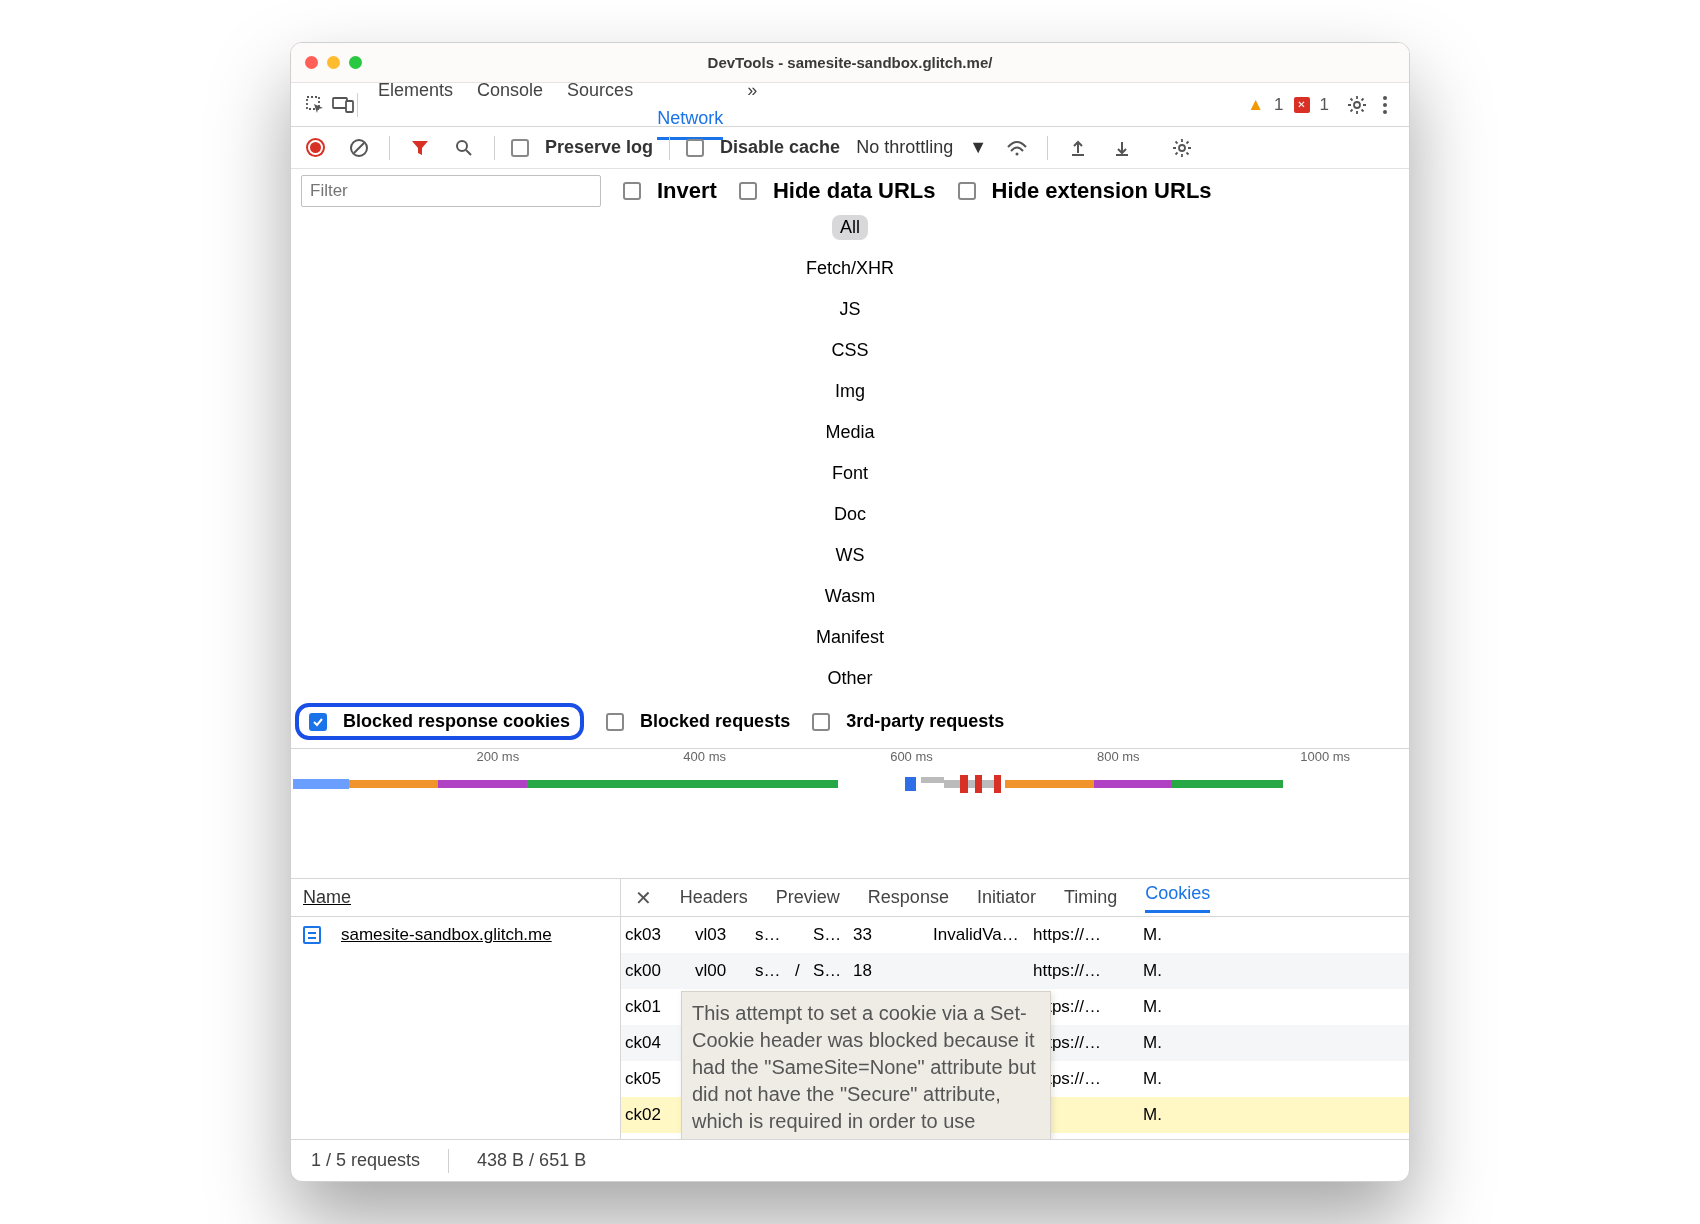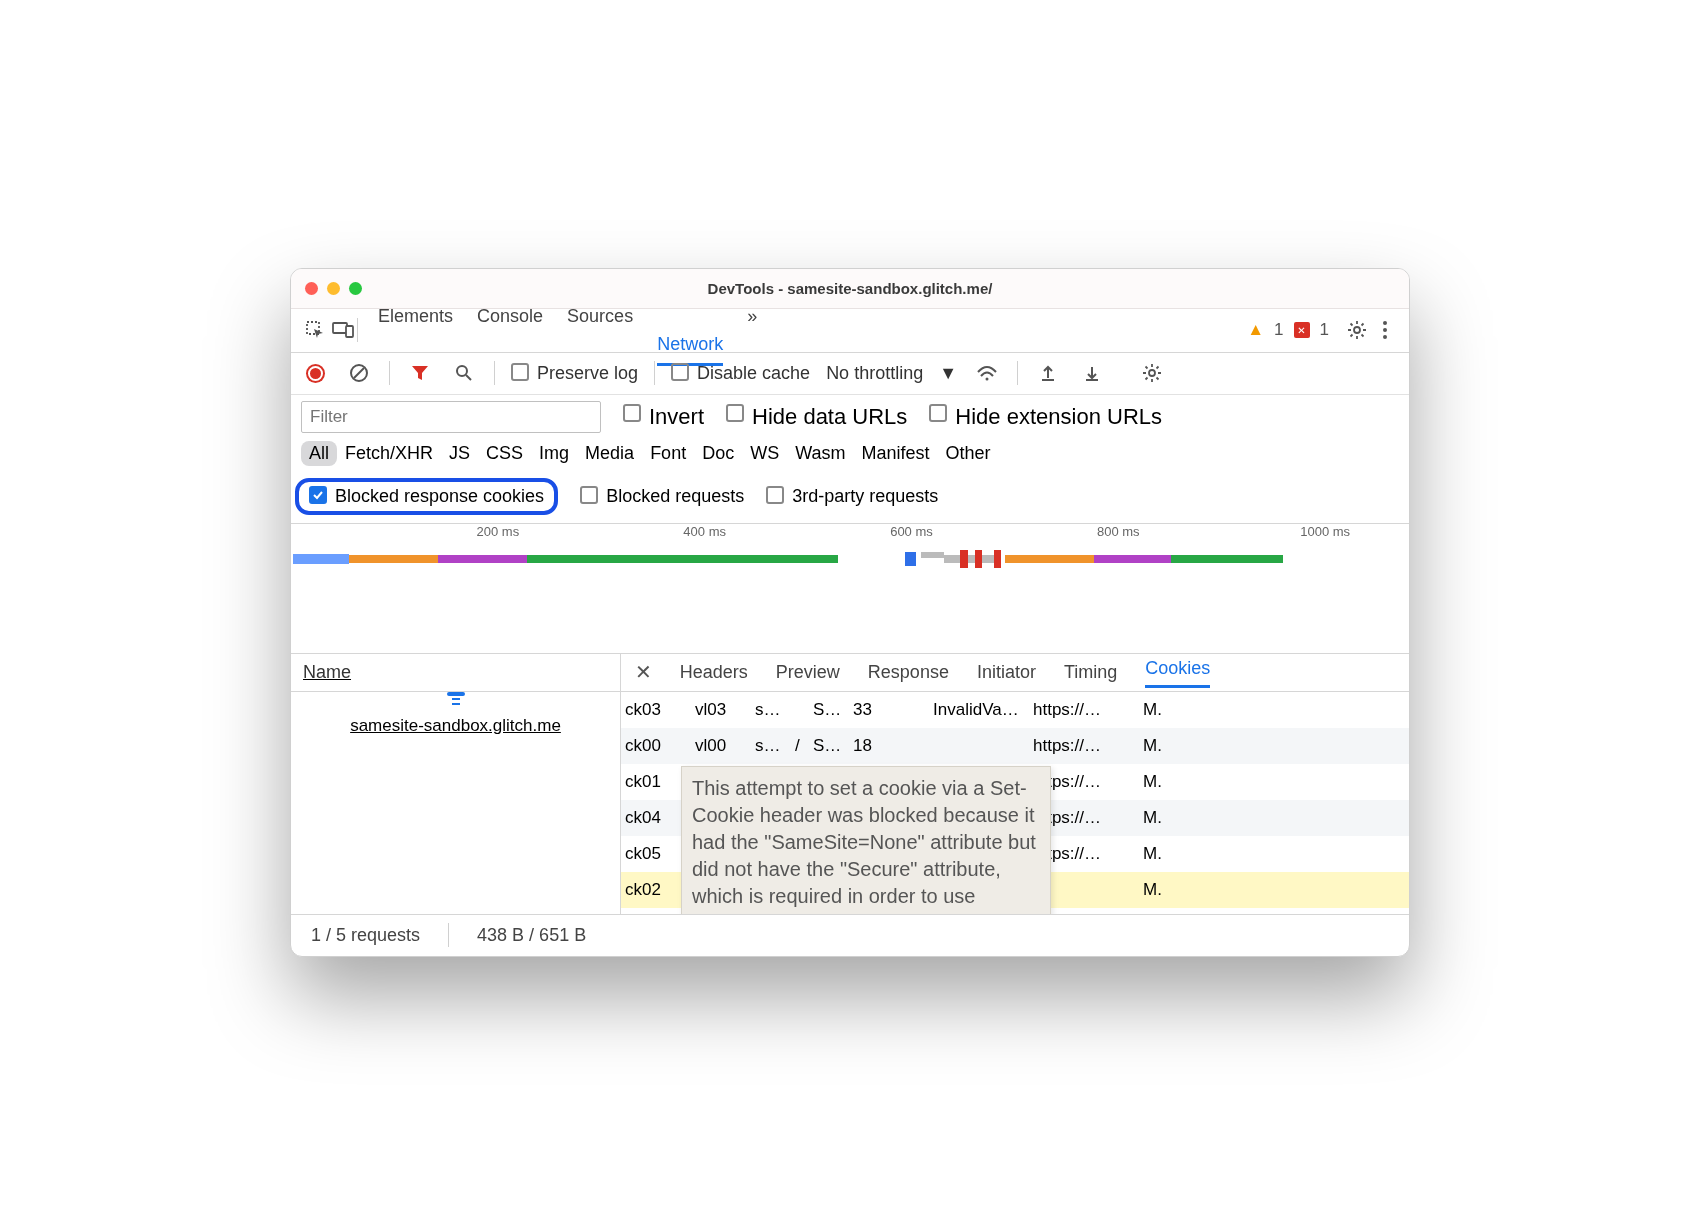--- a/index.html
+++ b/index.html
@@ -41,48 +41,48 @@
   .err-ic{width:16px;height:16px;background:#d93025;color:#fff;font-size:10px;display:inline-flex;align-items:center;justify-content:center;border-radius:2px;}
 
   
   .row2 { display:flex; align-items:center; height:42px; padding:0 10px; gap:16px; border-bottom:1px solid #e2e2e2; font-size:18px; color:#333;}
   .sep{width:1px;height:24px;background:#d0d0d0;}
   .rec{width:15px;height:15px;border-radius:50%;background:#d93025;border:2px solid #fff;box-shadow:0 0 0 2px #d93025;}
   .funnel{color:#d93025;}
 
   .checkbox{width:18px;height:18px;border:2px solid #888;border-radius:3px;display:inline-flex;align-items:center;justify-content:center;flex-shrink:0;}
   .checkbox.checked{background:#1a73e8;border-color:#1a73e8;color:#fff;}
-  label.ck{display:flex;gap:8px;cursor:pointer;}
+  label.ck{display:flex;align-items:center;gap:16px;cursor:pointer;font-weight:bold;}
 
   
   .row3{padding:6px 10px 4px; border-bottom:none;}
   .filter-input{width:300px;height:32px;border:1px solid #c0c0c0;border-radius:2px;padding:0 8px;font-size:17px;color:#888;}
 
   
-  .row4{display:flex;gap:0;padding:4px 10px 8px;font-size:18px;border-bottom:none;align-items:center;flex-wrap:wrap;}
+  .row4{display:flex;gap:16px;padding:4px 10px 8px;font-size:18px;border-bottom:none;align-items:center;flex-wrap:wrap;flex-direction:column;}
   .pill{padding:2px 8px;border-radius:8px;}
   .pill.active{background:#d8d8da;}
 
   
   .row5{display:flex;gap:22px;padding:4px 10px 8px;font-size:18px;align-items:center;border-bottom:1px solid #d6d6d6;}
   .highlight{border:4px solid #194fe6;border-radius:14px;padding:4px 10px;margin-left:-6px;}
   .highlight .checkbox.checked{background:#1a73e8;border-color:#1a73e8;}
 
   
   .timeline{height:130px;border-bottom:1px solid #d6d6d6;position:relative;font-size:14px;color:#666;overflow:hidden;}
   .ticks{position:absolute;inset:0 0 auto 0;height:18px;}
   .tick{position:absolute;top:0;font-size:13px;transform:translateX(-50%);}
   .bars{position:absolute;left:2px;right:4px;top:24px;height:20px;}
   .seg{position:absolute;top:7px;height:8px;}
 
   
   .splitpane{display:flex;height:260px;font-size:17px;}
   .leftcol{flex:0 0 330px;border-right:1px solid #d6d6d6;display:flex;flex-direction:column;text-decoration:underline;}
   .colhead{height:38px;display:flex;align-items:center;padding:0 12px;border-bottom:1px solid #d6d6d6;color:#333;font-size:18px;}
-  .reqrow{height:36px;display:flex;align-items:center;gap:20px;padding:0 12px;flex-direction:column;}
+  .reqrow{height:36px;display:flex;align-items:center;gap:20px;padding:0 12px;}
   .doc-ic{width:18px;height:18px;border:2px solid #1a73e8;border-radius:2px;position:relative;}
   .doc-ic::before,.doc-ic::after{content:"";position:absolute;left:3px;right:3px;height:2px;background:#1a73e8;}
   .doc-ic::before{top:4px;} .doc-ic::after{top:9px;}
 
   .rightcol{flex:1;display:flex;flex-direction:column;overflow:hidden;position:relative;}
   .dtabs{height:38px;display:flex;align-items:center;gap:28px;padding:0 14px;border-bottom:1px solid #d6d6d6;font-size:18px;color:#444;}
   .dtab.active{color:#1a73e8;border-bottom:3px solid #1a73e8;padding-bottom:6px;margin-bottom:-1px;}
   .close-x{font-size:20px;color:#555;}
 
   .cookies-grid{font-size:17px;position:relative;flex:1;}

